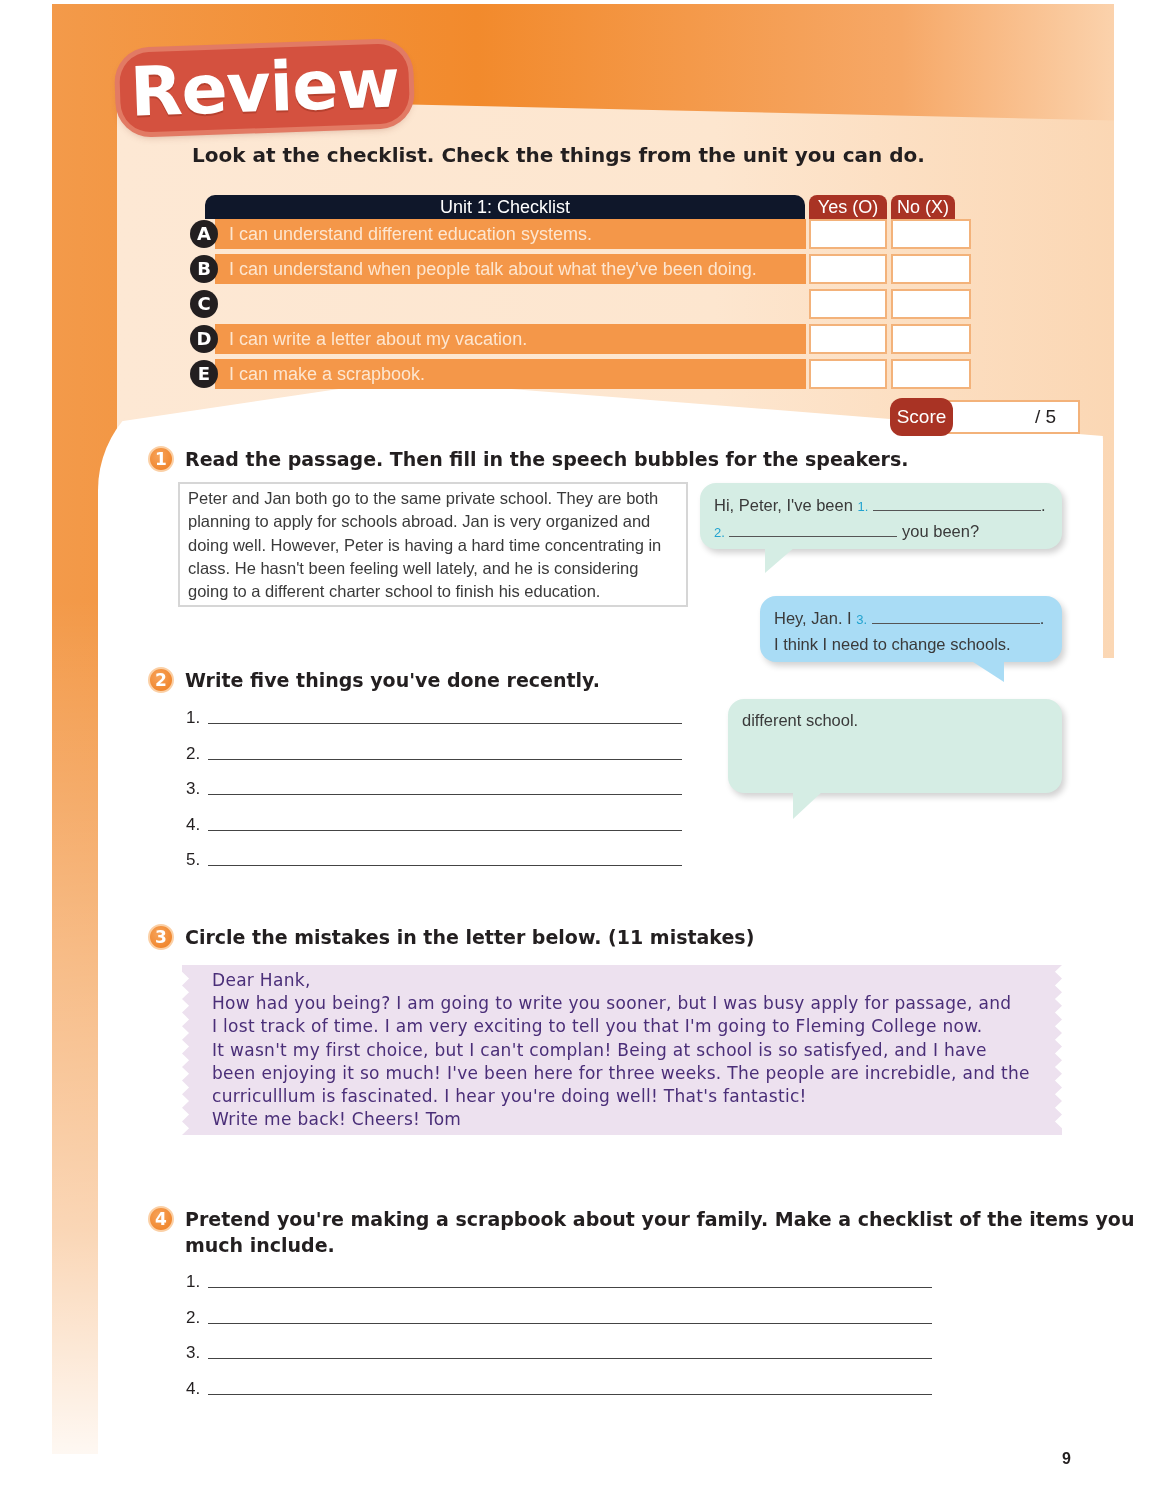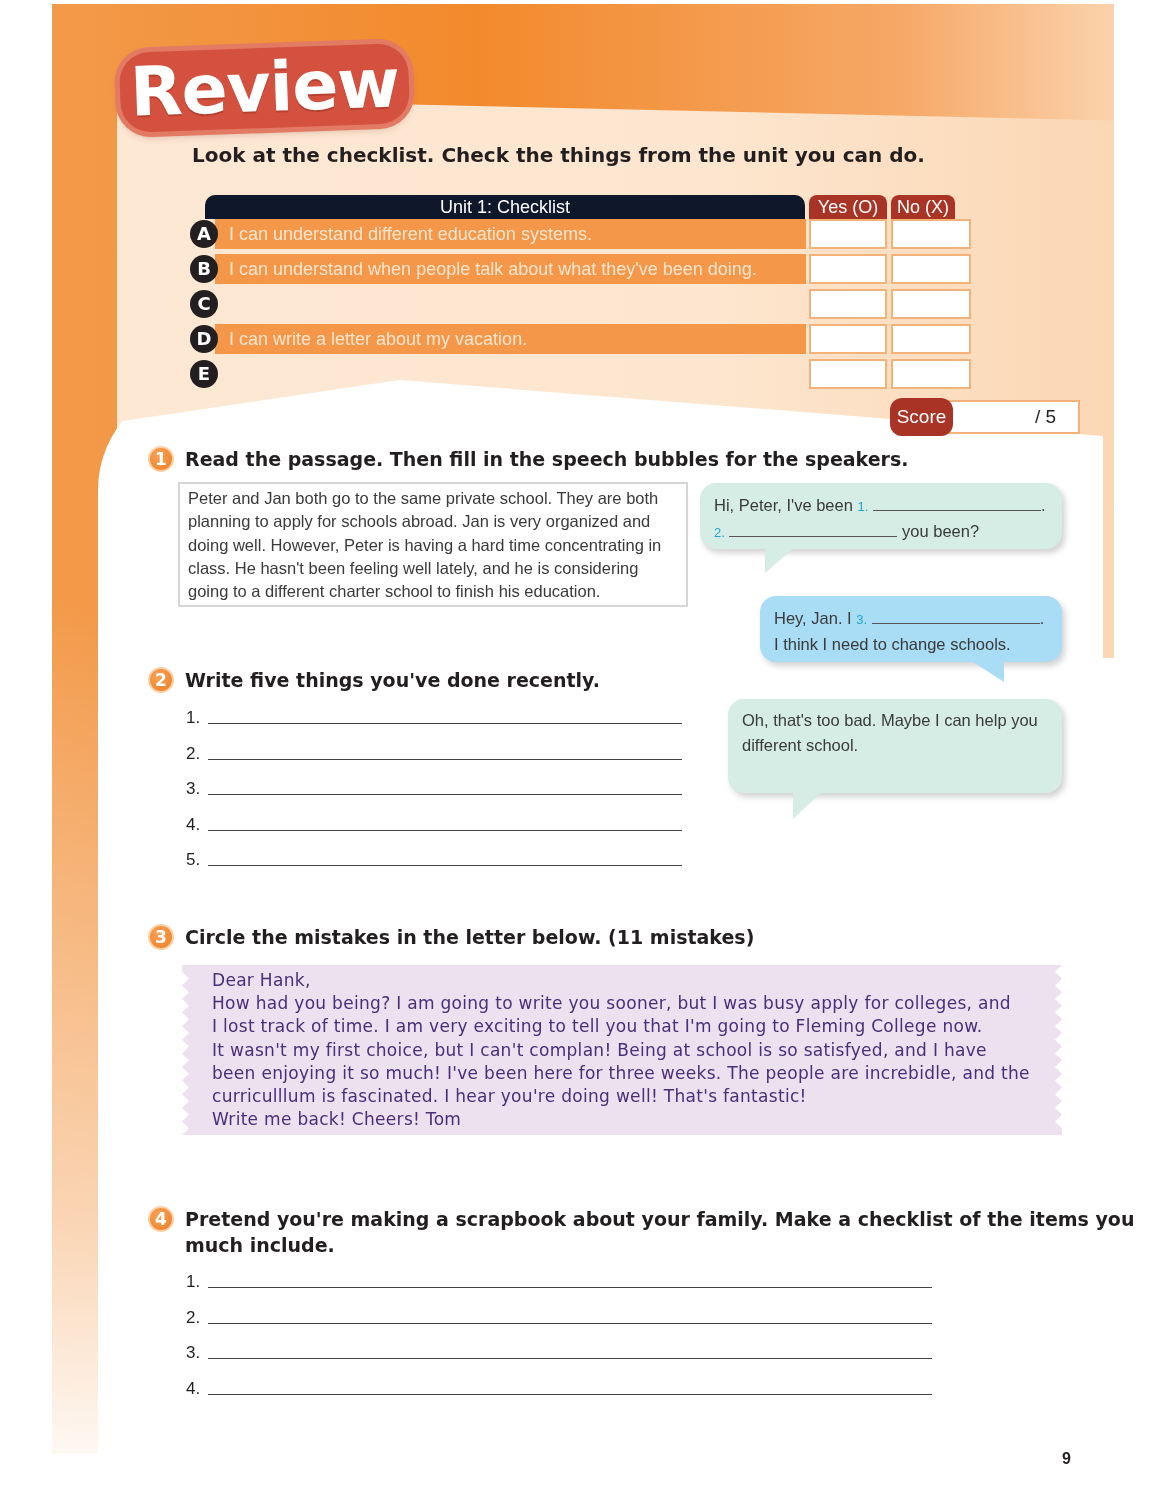--- a/index.html
+++ b/index.html
@@ -179,20 +179,21 @@
     <div class="box box-yes"></div>
     <div class="box box-no"></div>
   </div>
   <div class="cl-row" style="top:129px">
     <div class="bar">I can write a letter about my vacation.</div>
     <div class="letter">D</div>
     <div class="box box-yes"></div>
     <div class="box box-no"></div>
   </div>
   <div class="cl-row" style="top:164px">
+    <div class="bar">I can make a scrapbook.</div>
     <div class="letter">E</div>
     <div class="box box-yes"></div>
     <div class="box box-no"></div>
   </div>
 </div>
 
 <div class="score">
   <div class="field"></div>
   <div class="label">Score</div>
   <div class="value">/ 5</div>
@@ -210,21 +211,20 @@
   <div class="tail"></div>
 </div>
 
 <div class="bubble bubble-2">
   <div><span>Hey, Jan. I </span><span class="blank-num">3.</span> <span class="blank" style="width:168px"></span><span>.</span></div>
   <div>I think I need to change schools.</div>
   <div class="tail"></div>
 </div>
 
 <div class="bubble bubble-3">
-  <div>Oh, that's too bad. Maybe I can help you</div>
   <div>different school.</div>
   <div class="tail"></div>
 </div>
 
 <div class="ex-head" style="top:667px">
   <div class="ex-num">2</div>
   <div class="ex-title">Write five things you've done recently.</div>
 </div>
 <div class="line-item" style="top:708px">
   <span class="num">1.</span>
@@ -247,21 +247,21 @@
   <span class="rule" style="width:474px"></span>
 </div>
 
 <div class="ex-head" style="top:924px">
   <div class="ex-num">3</div>
   <div class="ex-title">Circle the mistakes in the letter below. (11 mistakes)</div>
 </div>
 <div class="letter-box"></div>
 <div class="letter-text">
   <div>Dear Hank,</div>
-  <div>How had you being? I am going to write you sooner, but I was busy apply for colleges, and</div>
+  <div>How had you being? I am going to write you sooner, but I was busy apply for passage, and</div>
   <div>I lost track of time. I am very exciting to tell you that I'm going to Fleming College now.</div>
   <div>It wasn't my first choice, but I can't complan! Being at school is so satisfyed, and I have</div>
   <div>been enjoying it so much! I've been here for three weeks. The people are increbidle, and the</div>
   <div>curriculllum is fascinated.  I hear you're doing well! That's fantastic!</div>
   <div>Write me back! Cheers! Tom</div>
 </div>
 
 <div class="ex-head" style="top:1206px">
   <div class="ex-num">4</div>
   <div class="ex-title">

